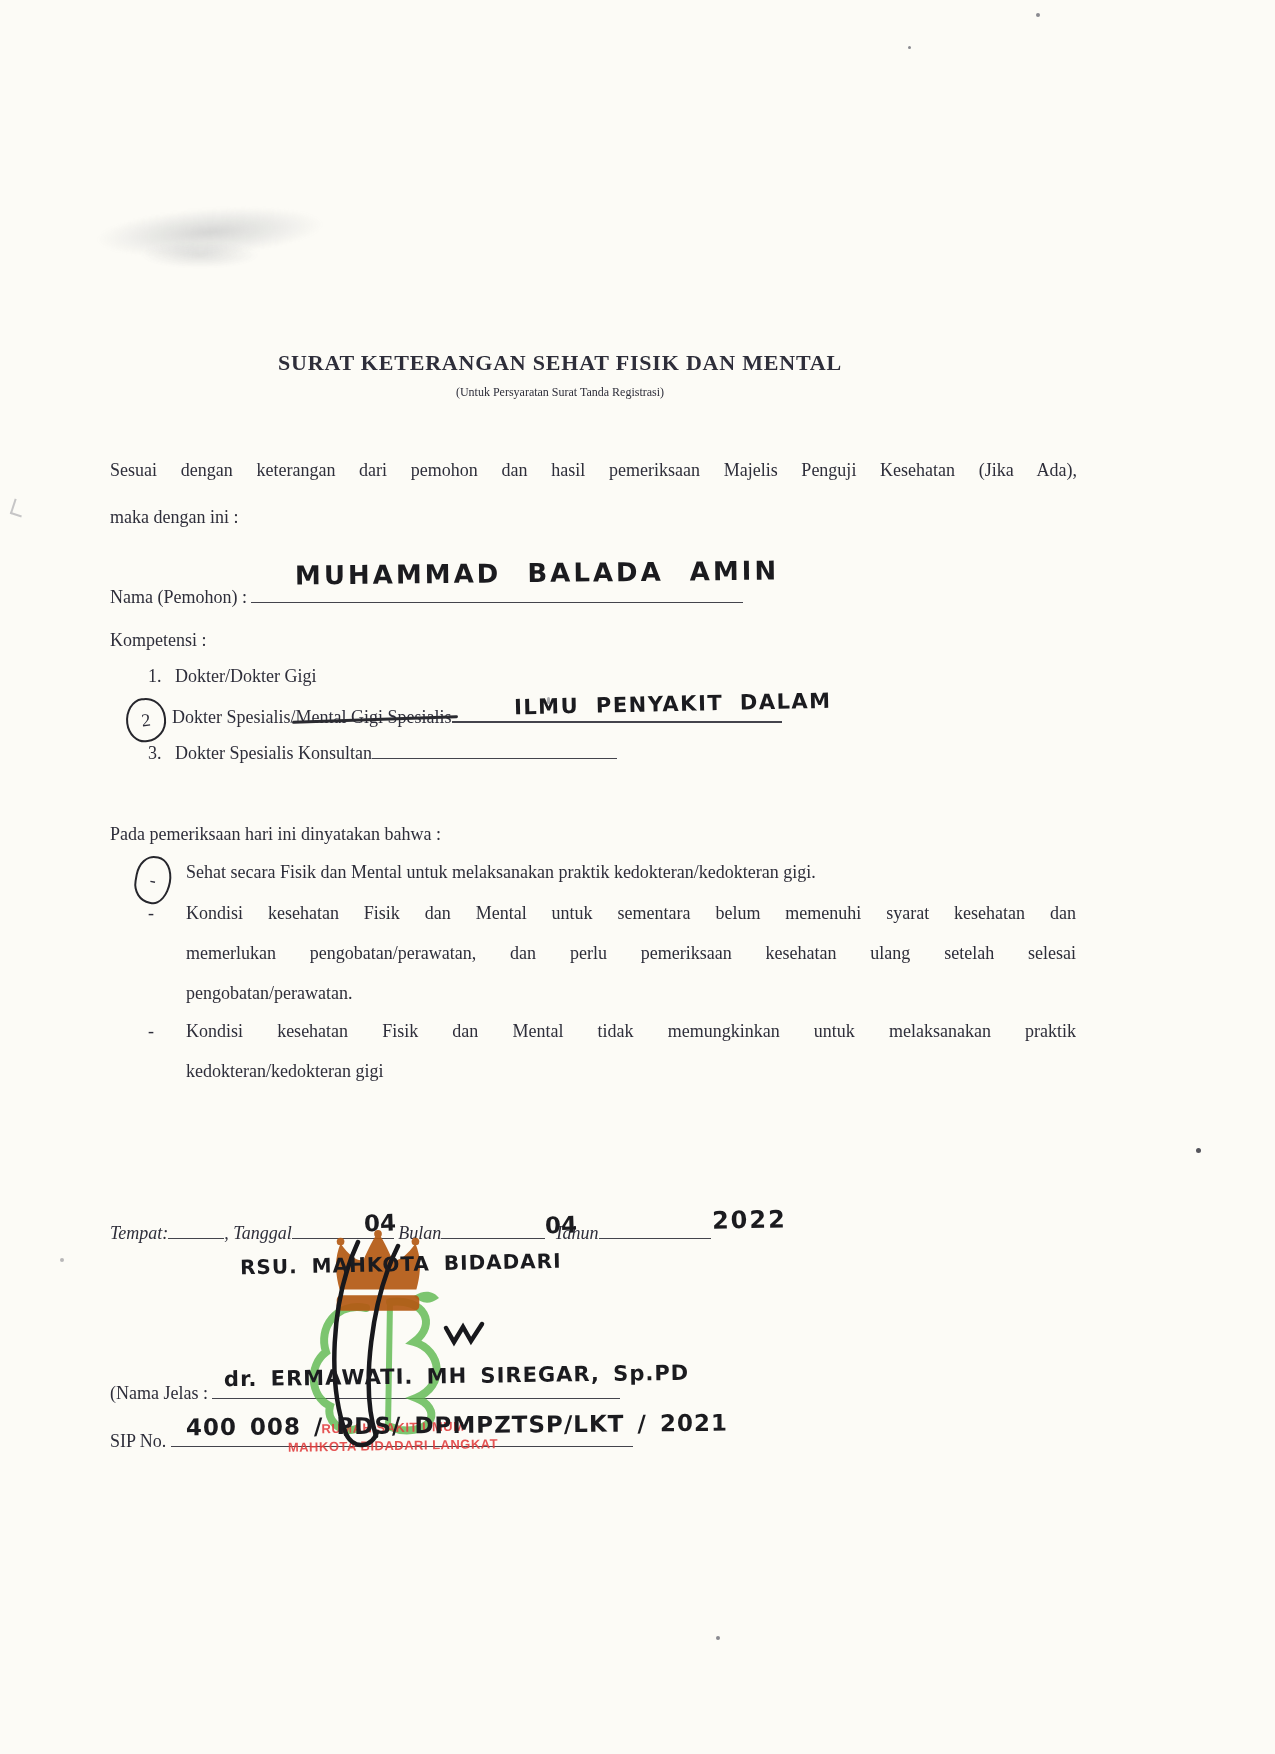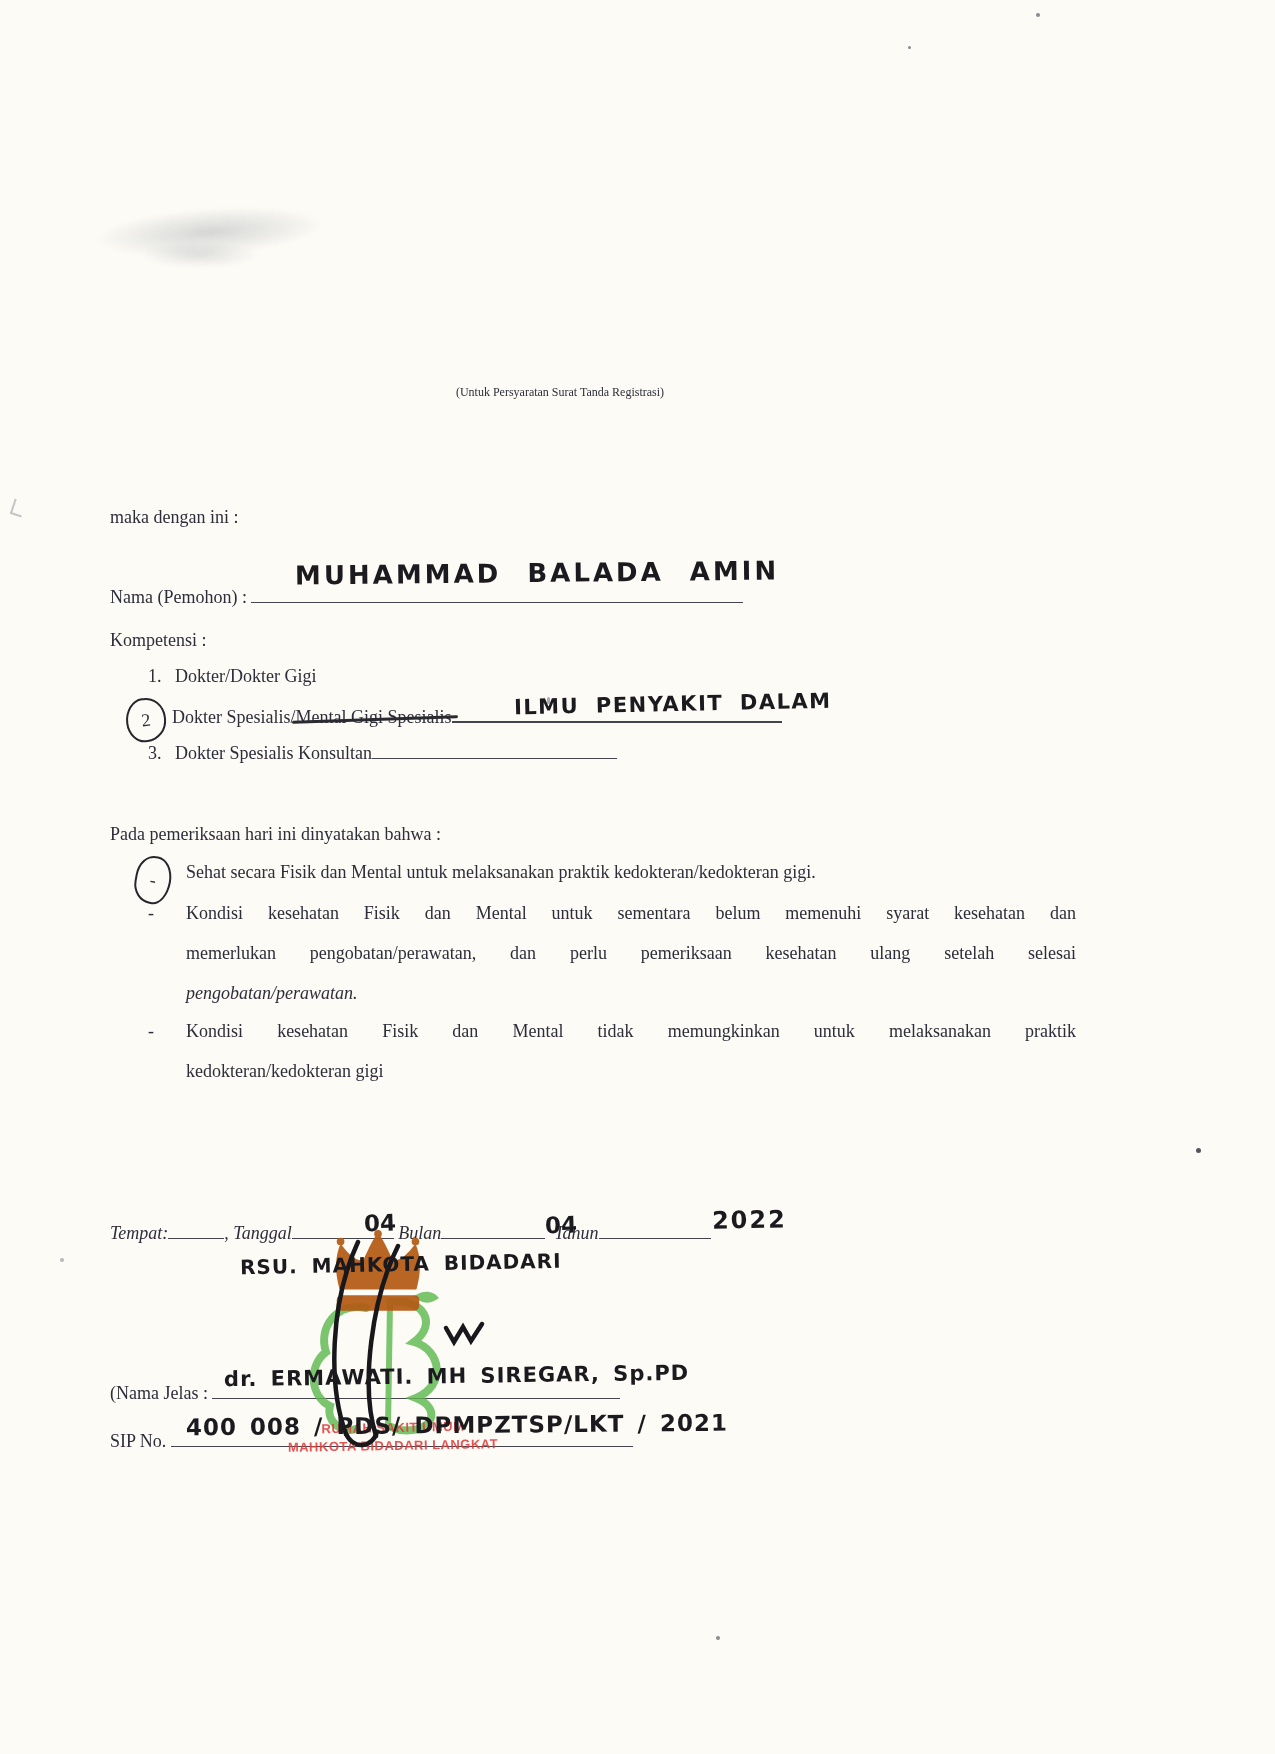--- a/index.html
+++ b/index.html
@@ -31,22 +31,24 @@
   <div class="abs smudge" style="left:95px;top:208px;width:230px;height:48px;transform:rotate(-4deg);"></div>
   <div class="abs smudge" style="left:140px;top:242px;width:120px;height:26px;opacity:.7;"></div>
   <div class="speck" style="left:1036px;top:13px;width:4px;height:4px;"></div>
   <div class="speck" style="left:908px;top:46px;width:3px;height:3px;"></div>
   <div class="speck" style="left:1196px;top:1148px;width:5px;height:5px;background:#55555c;"></div>
   <div class="speck" style="left:716px;top:1636px;width:4px;height:4px;"></div>
   <div class="speck" style="left:60px;top:1258px;width:4px;height:4px;opacity:.6;"></div>
   <div class="speck" style="left:547px;top:697px;width:3px;height:7px;border-radius:2px;opacity:.7;"></div>
   <div class="abs" style="left:12px;top:500px;width:10px;height:14px;border-left:2px solid #9a9aa0;border-bottom:2px solid #9a9aa0;opacity:.55;transform:rotate(18deg);"></div>
 
+  <div class="abs title" style="top:350px;">SURAT KETERANGAN SEHAT FISIK DAN MENTAL</div>
   <div class="abs subtitle" style="top:385px;">(Untuk Persyaratan Surat Tanda Registrasi)</div>
 
+  <div class="abs printed jforce" style="left:110px;top:460px;width:967px;">Sesuai dengan keterangan dari pemohon dan hasil pemeriksaan Majelis Penguji Kesehatan (Jika Ada),</div>
   <div class="abs printed" style="left:110px;top:507px;">maka dengan ini :</div>
 
   <div class="abs printed" style="left:110px;top:584px;">
     <span>Nama (Pemohon) :</span>
     <span class="blank" style="width:492px;"></span>
   </div>
   <div class="abs hand" style="left:295px;top:558px;font-size:26px;letter-spacing:3px;word-spacing:14px;transform:rotate(-0.6deg);">MUHAMMAD BALADA AMIN</div>
 
   <div class="abs printed" style="left:110px;top:630px;">Kompetensi :</div>
 
@@ -71,21 +73,21 @@
   <div class="abs printed" style="left:110px;top:824px;">Pada pemeriksaan hari ini dinyatakan bahwa :</div>
 
   <div class="circle-pen" style="left:135px;top:856px;width:32px;height:44px;border-radius:50% 50% 45% 55% / 48% 52% 55% 45%;transform:rotate(10deg);">
     <span class="printed">-</span>
   </div>
   <div class="abs printed" style="left:186px;top:862px;">Sehat secara Fisik dan Mental untuk melaksanakan praktik kedokteran/kedokteran gigi.</div>
 
   <div class="abs printed" style="left:148px;top:903px;">-</div>
   <div class="abs printed jforce" style="left:186px;top:903px;width:890px;">Kondisi kesehatan Fisik dan Mental untuk sementara belum memenuhi syarat kesehatan dan</div>
   <div class="abs printed jforce" style="left:186px;top:943px;width:890px;">memerlukan pengobatan/perawatan, dan perlu pemeriksaan kesehatan ulang setelah selesai</div>
-  <div class="abs printed" style="left:186px;top:983px;font-style:italic;">pengobatan/perawatan.</div>
+  <div class="abs printed" style="left:186px;top:983px;">pengobatan/perawatan.</div>
 
   <div class="abs printed" style="left:148px;top:1021px;">-</div>
   <div class="abs printed jforce" style="left:186px;top:1021px;width:890px;">Kondisi kesehatan Fisik dan Mental tidak memungkinkan untuk melaksanakan praktik</div>
   <div class="abs printed" style="left:186px;top:1061px;">kedokteran/kedokteran gigi</div>
 
   <div class="abs printed" style="left:110px;top:1220px;font-style:italic;">
     <span>Tempat:</span><span class="blank" style="width:56px;"></span><span>, Tanggal</span><span class="blank" style="width:102px;"></span>&nbsp;<span>Bulan</span><span class="blank" style="width:104px;"></span>&nbsp;&nbsp;<span>Tahun</span><span class="blank" style="width:112px;"></span>
   </div>
   <div class="abs hand" style="left:364px;top:1210px;font-size:23px;transform:rotate(-2deg);">04</div>
   <div class="abs hand" style="left:545px;top:1212px;font-size:23px;transform:rotate(-2deg);">04</div>

